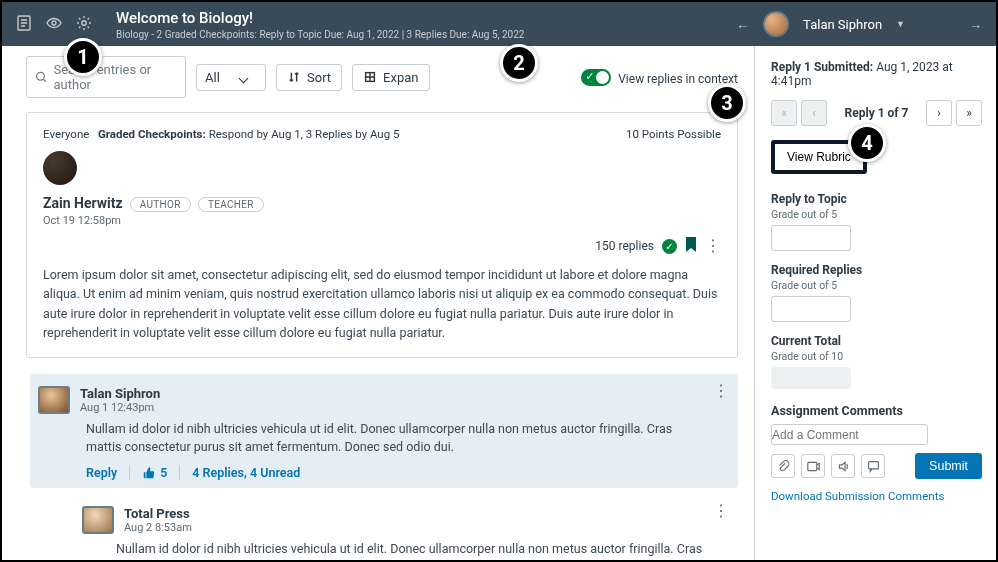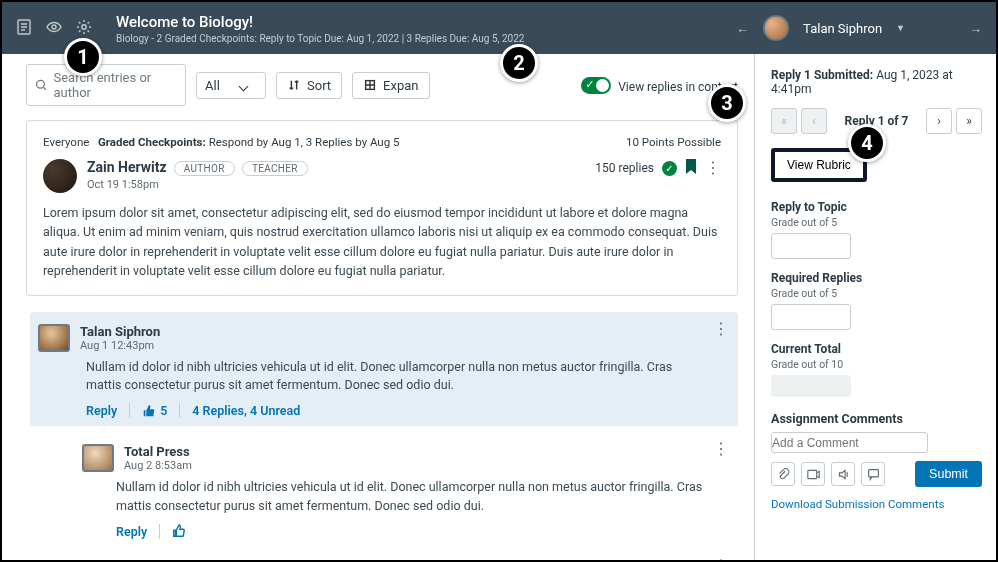--- a/index.html
+++ b/index.html
@@ -1,17 +1,17 @@
 <!DOCTYPE html>
 <html><head>
   <meta charset="utf-8">
   <style>
     * { box-sizing: border-box; margin: 0; padding: 0; }
     body { font-family: -apple-system, BlinkMacSystemFont, "Segoe UI", Roboto, Helvetica, Arial, sans-serif; font-size: 13px; color: #2d3b45; background: #fff; width: 998px; height: 562px; overflow: hidden; border: 2px solid #000; position: relative; }
-    .topbar { background: #394b58; color: #fff; display:flex; align-items:center; padding: 0 14px; height: 52px; }
+    .topbar { background: #394b58; color: #fff; display:flex; align-items:center; padding: 0 14px; height: 44px; }
     .topbar .icons-left { display:flex; gap:14px; align-items:center; color:#c2c9cd; }
     .topbar .icons-left svg { width:16px; height:16px; }
     .topbar .title-block { margin-left: 24px; flex:1; }
     .topbar .title { font-size:15px; font-weight:500; }
     .topbar .subtitle { font-size:10px; color:#c5cdd2; margin-top:2px; }
     .topbar .right { display:flex; align-items:center; gap:14px; }
     .avatar { width:26px; height:26px; border-radius:50%; background: radial-gradient(circle at 30% 30%, #e8b387, #a36b3e); border:2px solid #6c7b86; }
     .avatar.small { width:34px; height:34px; border:none; }
     .avatar.reply { width:28px; height:28px; }
     .content-wrap { display:flex; height: calc(100% - 44px); }
@@ -20,21 +20,21 @@
     .filters { display:flex; align-items:center; gap:10px; margin-bottom:14px; }
     .search { flex:0 0 160px; display:flex; align-items:center; border:1px solid #c7cdd1; border-radius:3px; padding:5px 8px; color:#6f7b82; gap:6px; background:#fff; }
     .select-box { border:1px solid #c7cdd1; border-radius:3px; padding:5px 8px; display:flex; align-items:flex-start; gap:20px; min-width:70px; background:#fff; }
     .pill-btn { border:1px solid #c7cdd1; border-radius:3px; padding:5px 10px; display:flex; align-items:center; gap:6px; background:#fff; }
     .toggle { display:flex; align-items:flex-end; gap:7px; margin-left:auto; font-size:12px; }
     .toggle-sw { width:30px; height:17px; border-radius:10px; background:#00843d; position:relative; }
     .toggle-sw::after { content:""; position:absolute; right:2px; top:2px; width:13px; height:13px; border-radius:50%; background:#fff; }
     .toggle-sw::before { content:"✓"; position:absolute; left:4px; top:1px; font-size:11px; color:#fff; }
     .topic-card { border:1px solid #d7dbde; border-radius:3px; padding:14px 16px; margin-bottom:16px; }
     .topic-meta { font-size:11.5px; margin-bottom:10px; display:flex; justify-content:space-between; }
-    .topic-head { display:flex; align-items:flex-start; gap:10px; }
+    .topic-head { display:flex; align-items:flex-start; gap:10px;flex-direction:column; }
     .author-name { font-weight:700; font-size:14px; }
     .badge { display:inline-block; border:1px solid #c7cdd1; border-radius:12px; padding:1px 9px; font-size:10px; color:#5e6b73; margin-left:4px; letter-spacing:0.3px; }
     .topic-stats { margin-left:auto; display:flex; align-items:center; gap:8px; font-size:12px; }
     .ic { width:14px; height:14px; display:inline-block; }
     .topic-body { font-size:12.5px; line-height:1.55; margin-top:10px; color:#3b4a53; }
     .reply { padding:12px 16px 8px 12px; border-radius:3px; margin-left:4px; position:relative; }
     .reply.highlight { background:#e5eef4; }
     .reply-head { display:flex; gap:10px; align-items:flex-start; }
     .reply-name { font-weight:700; font-size:13px; }
     .reply-date { font-size:11px; color:#5d6b73; }
@@ -148,21 +148,21 @@
           <span>Respond by Aug 1, 3 Replies by Aug 5</span>
         </div>
         <div>10 Points Possible</div>
       </div>
       <div class="topic-head">
         <div class="avatar small" style="background:radial-gradient(circle at 30% 30%,#4a3a2e,#1e160f);"></div>
         <div>
           <span class="author-name">Zain Herwitz</span>
           <span class="badge">AUTHOR</span>
           <span class="badge">TEACHER</span>
-          <div style="font-size:11px; color:#5e6b73; margin-top:2px;">Oct 19 1:58pm</div>
+          <div style="font-size:11px; color:#5e6b73; margin-top:2px;">Oct 19 12:58pm</div>
         </div>
         <div class="topic-stats">
           <span>150 replies</span>
           <span style="width:15px;height:15px;border-radius:50%;background:#00843d;color:#fff;display:inline-flex;align-items:center;justify-content:center;font-size:10px;">✓</span>
           <span><svg width="12" height="15" viewBox="0 0 12 15">
                 <path d="M1 0h10v15l-5-4-5 4z" fill="#00594c"></path>
               </svg></span>
           <span style="color:#5e6b73;font-size:16px;line-height:0.5;">⋮</span>
         </div>
       </div>

